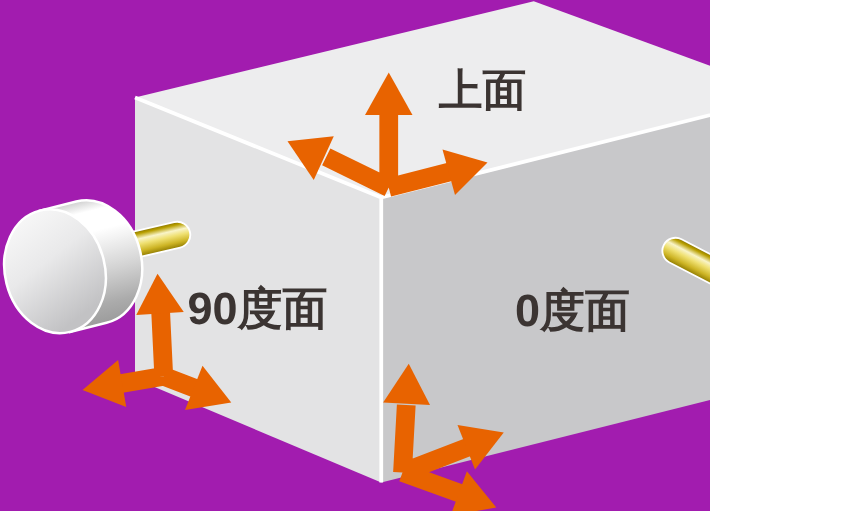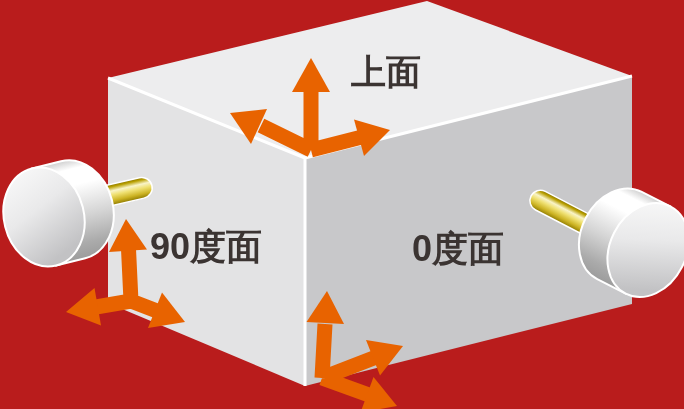--- a/index.html
+++ b/index.html
@@ -3,23 +3,23 @@
 <meta charset="utf-8">
 <style>
   html, body {
     margin: 0;
     padding: 0;
     background: #ffffff;
     font-family: "Liberation Sans", "DejaVu Sans", sans-serif;
   }
   .canvas {
     position: relative;
-    width: 684px;
+    width: 568px;
     height: 409px;
-    background: #b91c1c;
+    background: #a21caf;
     overflow: hidden;
   }
   svg { display: block; }
   svg text {
     font-family: "Liberation Sans", "DejaVu Sans", sans-serif;
     font-weight: 600;
   }
 </style>
 </head>
 <body>

